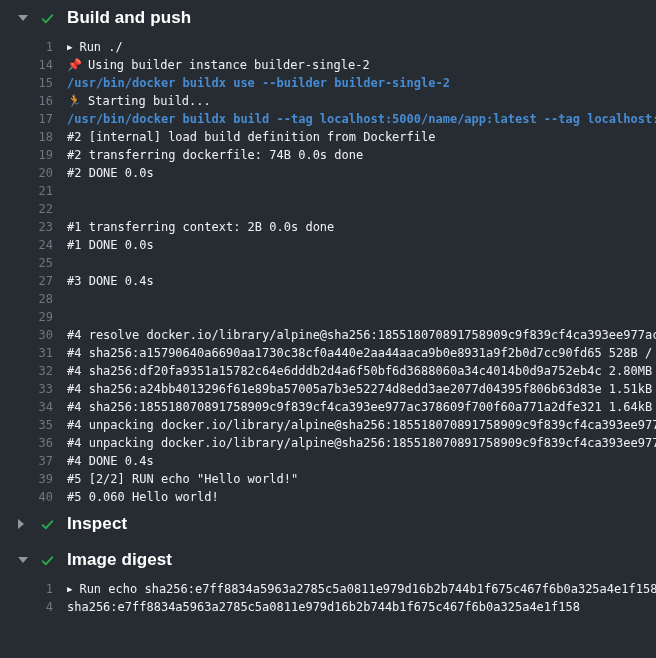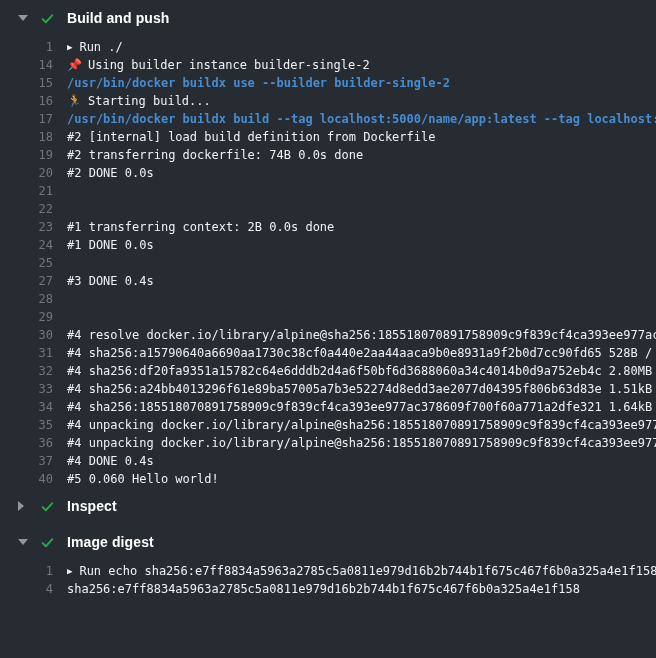--- a/index.html
+++ b/index.html
@@ -22,21 +22,21 @@
     border-left:5px solid transparent;border-right:5px solid transparent;
     border-top:6px solid var(--chevron);margin-right:12px;
   }
   .chevron.right{
     border-top:5px solid transparent;border-bottom:5px solid transparent;
     border-left:6px solid var(--chevron);margin-right:16px;
   }
   .check{flex:none;width:15px;height:15px;margin-right:12px;}
   .section-title{
     font-family:"Liberation Sans","DejaVu Sans",sans-serif;
-    font-size:14px;font-weight:700;color:var(--title);letter-spacing:.1px;
+    font-size:17px;font-weight:700;color:var(--title);letter-spacing:.1px;
   }
 
   .lines{padding-top:2px;}
   .line{display:flex;height:18px;line-height:18px;white-space:nowrap;overflow:hidden;}
   .ln{
     flex:none;width:53px;text-align:right;color:var(--linenum);
     font-size:12px;user-select:none;cursor:pointer;
   }
   .lt{margin-left:14px;font-size:12px;color:var(--text);}
   .lt.command{color:var(--command);font-weight:700;}
@@ -149,20 +149,24 @@
         </div>
         <div class="line">
           <span class="ln">36</span>
           <span class="lt">#4 unpacking docker.io/library/alpine@sha256:185518070891758909c9f839cf4ca393ee977ac</span>
         </div>
         <div class="line">
           <span class="ln">37</span>
           <span class="lt">#4 DONE 0.4s</span>
         </div>
         <div class="line">
+          <span class="ln">39</span>
+          <span class="lt">#5 [2/2] RUN echo "Hello world!"</span>
+        </div>
+        <div class="line">
           <span class="ln">40</span>
           <span class="lt">#5 0.060 Hello world!</span>
         </div>
       </div>
   </div>
 
   <div class="section">
     <div class="section-header">
       <span class="chevron right"></span>
       <svg class="check" viewBox="0 0 16 16">

